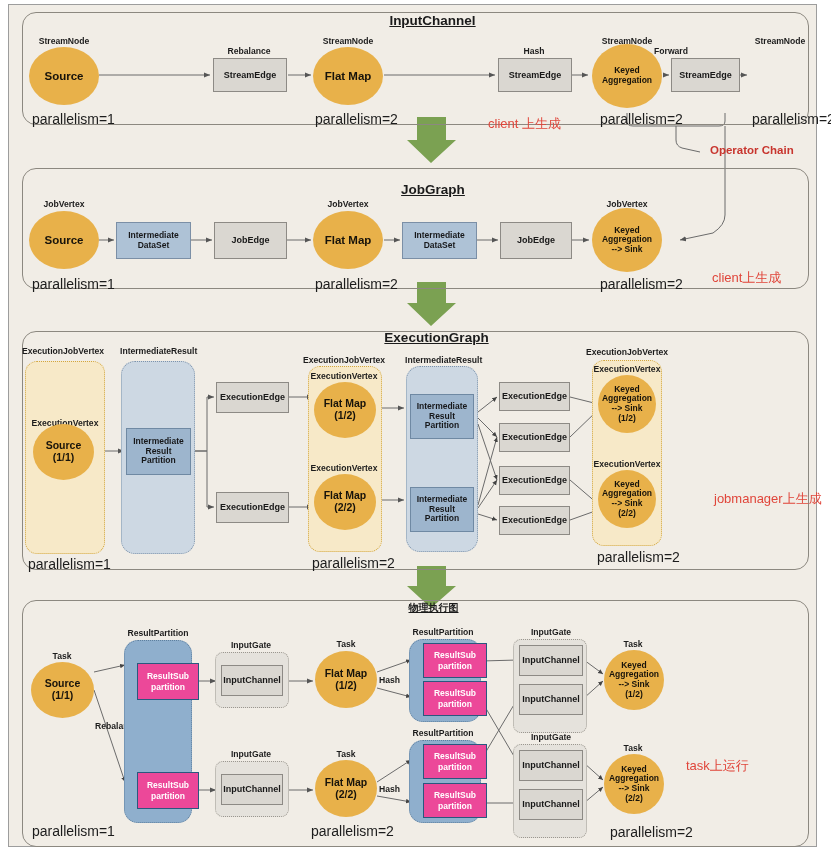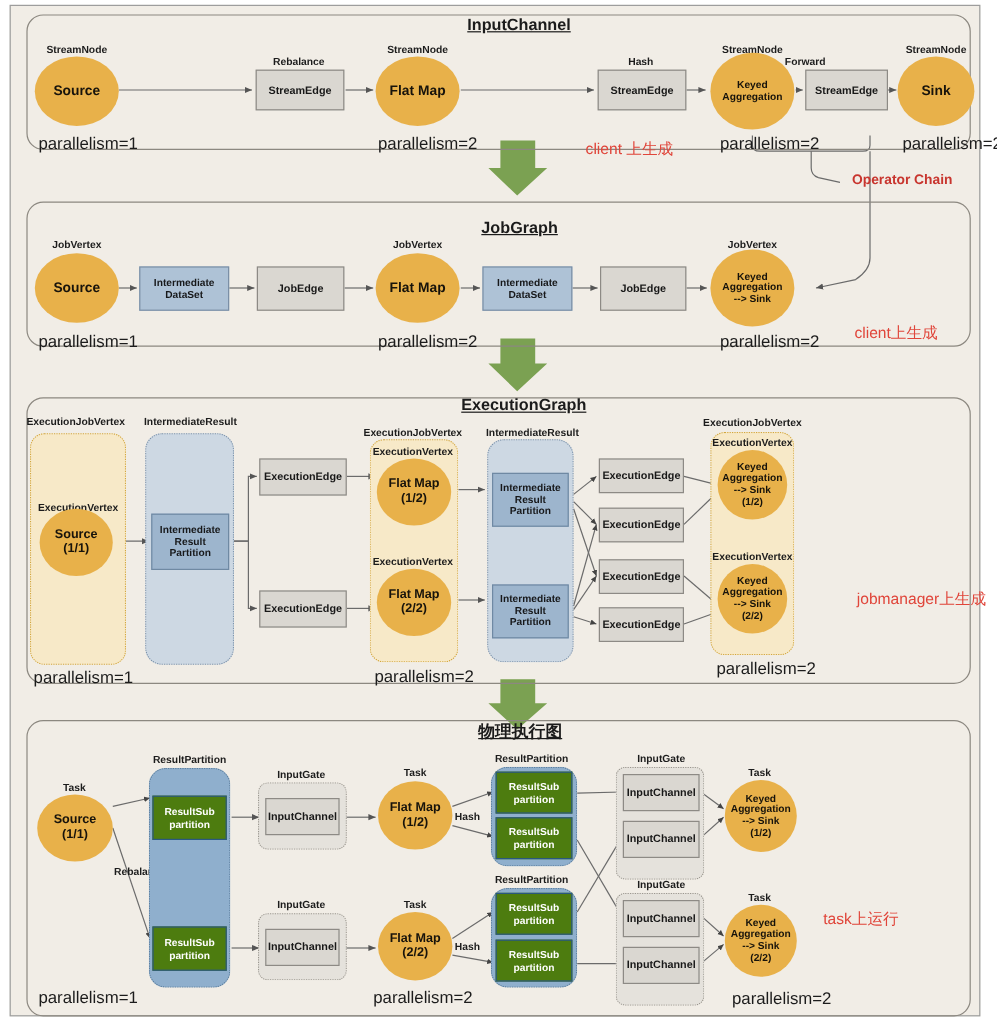--- a/index.html
+++ b/index.html
@@ -68,27 +68,28 @@
     border:1px solid #7b8fa6;
     display:flex;align-items:center;justify-content:center;
     text-align:center;
     font-size:8.5px;color:#17181a;font-weight:600;
     line-height:1.15;
     box-sizing:border-box;
   }
   .bbox.mid{background:#9DB5CD;border-color:#6f89a3;}
   .dbox{ 
     position:absolute;
-    background:#4d7c0f;
+    background:#ec4899;
     border:1px solid #2a587f;
     display:flex;align-items:center;justify-content:center;
     text-align:center;
     font-size:8.5px;color:#ffffff;font-weight:bold;
     line-height:1.2;
     box-sizing:border-box;
+    margin-left:10px;
   }
 
   
   .cont-blue{
     position:absolute;
     background:#CDD8E3;
     border:1.5px dotted #7d93ab;
     border-radius:14px;
     box-sizing:border-box;
   }
@@ -254,23 +255,20 @@
     <span>Aggregation</span>
   </div>
   <div class="par" style="left:600px;top:111px;">parallelism=2</div>
 
   <div class="cap c" style="left:671px;top:46px;">Forward</div>
   <div class="gbox" style="left:671px;top:58px;width:69px;height:34px;">
     <span>StreamEdge</span>
   </div>
 
   <div class="cap c" style="left:780px;top:36px;">StreamNode</div>
-  <div class="ellipse lg" style="left:748px;top:47px;width:64px;height:58px;">
-    <span>Sink</span>
-  </div>
   <div class="par" style="left:752px;top:111px;">parallelism=2</div>
 
   <div class="note" style="left:488px;top:115px;">client 上生成</div>
   <div class="note chain" style="left:710px;top:144px;">Operator Chain</div>
 
   <div class="panel" style="left:22px;top:168px;width:787px;height:121px;"></div>
   <div class="panel-title" style="left:398px;top:182px;width:70px;">JobGraph</div>
 
   <div class="cap c" style="left:64px;top:199px;">JobVertex</div>
   <div class="ellipse lg" style="left:29px;top:211px;width:70px;height:58px;">
@@ -391,21 +389,21 @@
     <span>Keyed</span>
     <span>Aggregation</span>
     <span>--&gt; Sink</span>
     <span>(2/2)</span>
   </div>
   <div class="par" style="left:597px;top:549px;">parallelism=2</div>
 
   <div class="note" style="left:686px;top:490px;padding-left:28px;">jobmanager上生成</div>
 
   <div class="panel" style="left:22px;top:600px;width:787px;height:247px;"></div>
-  <div class="panel-title" style="left:396px;top:601px;width:75px;font-size:14px;">物理执行图</div>
+  <div class="panel-title" style="left:396px;top:601px;width:75px;font-size:10px;">物理执行图</div>
 
   <div class="cap c" style="left:62px;top:651px;">Task</div>
   <div class="ellipse md" style="left:31px;top:662px;width:63px;height:56px;flex-direction:column;">
     <span>Source</span>
     <span>(1/1)</span>
   </div>
   <div class="par" style="left:32px;top:823px;">parallelism=1</div>
   <div class="edgelabel" style="left:95px;top:721px;">Rebalance</div>
 
   <div class="cap c" style="left:158px;top:628px;">ResultPartition</div>

